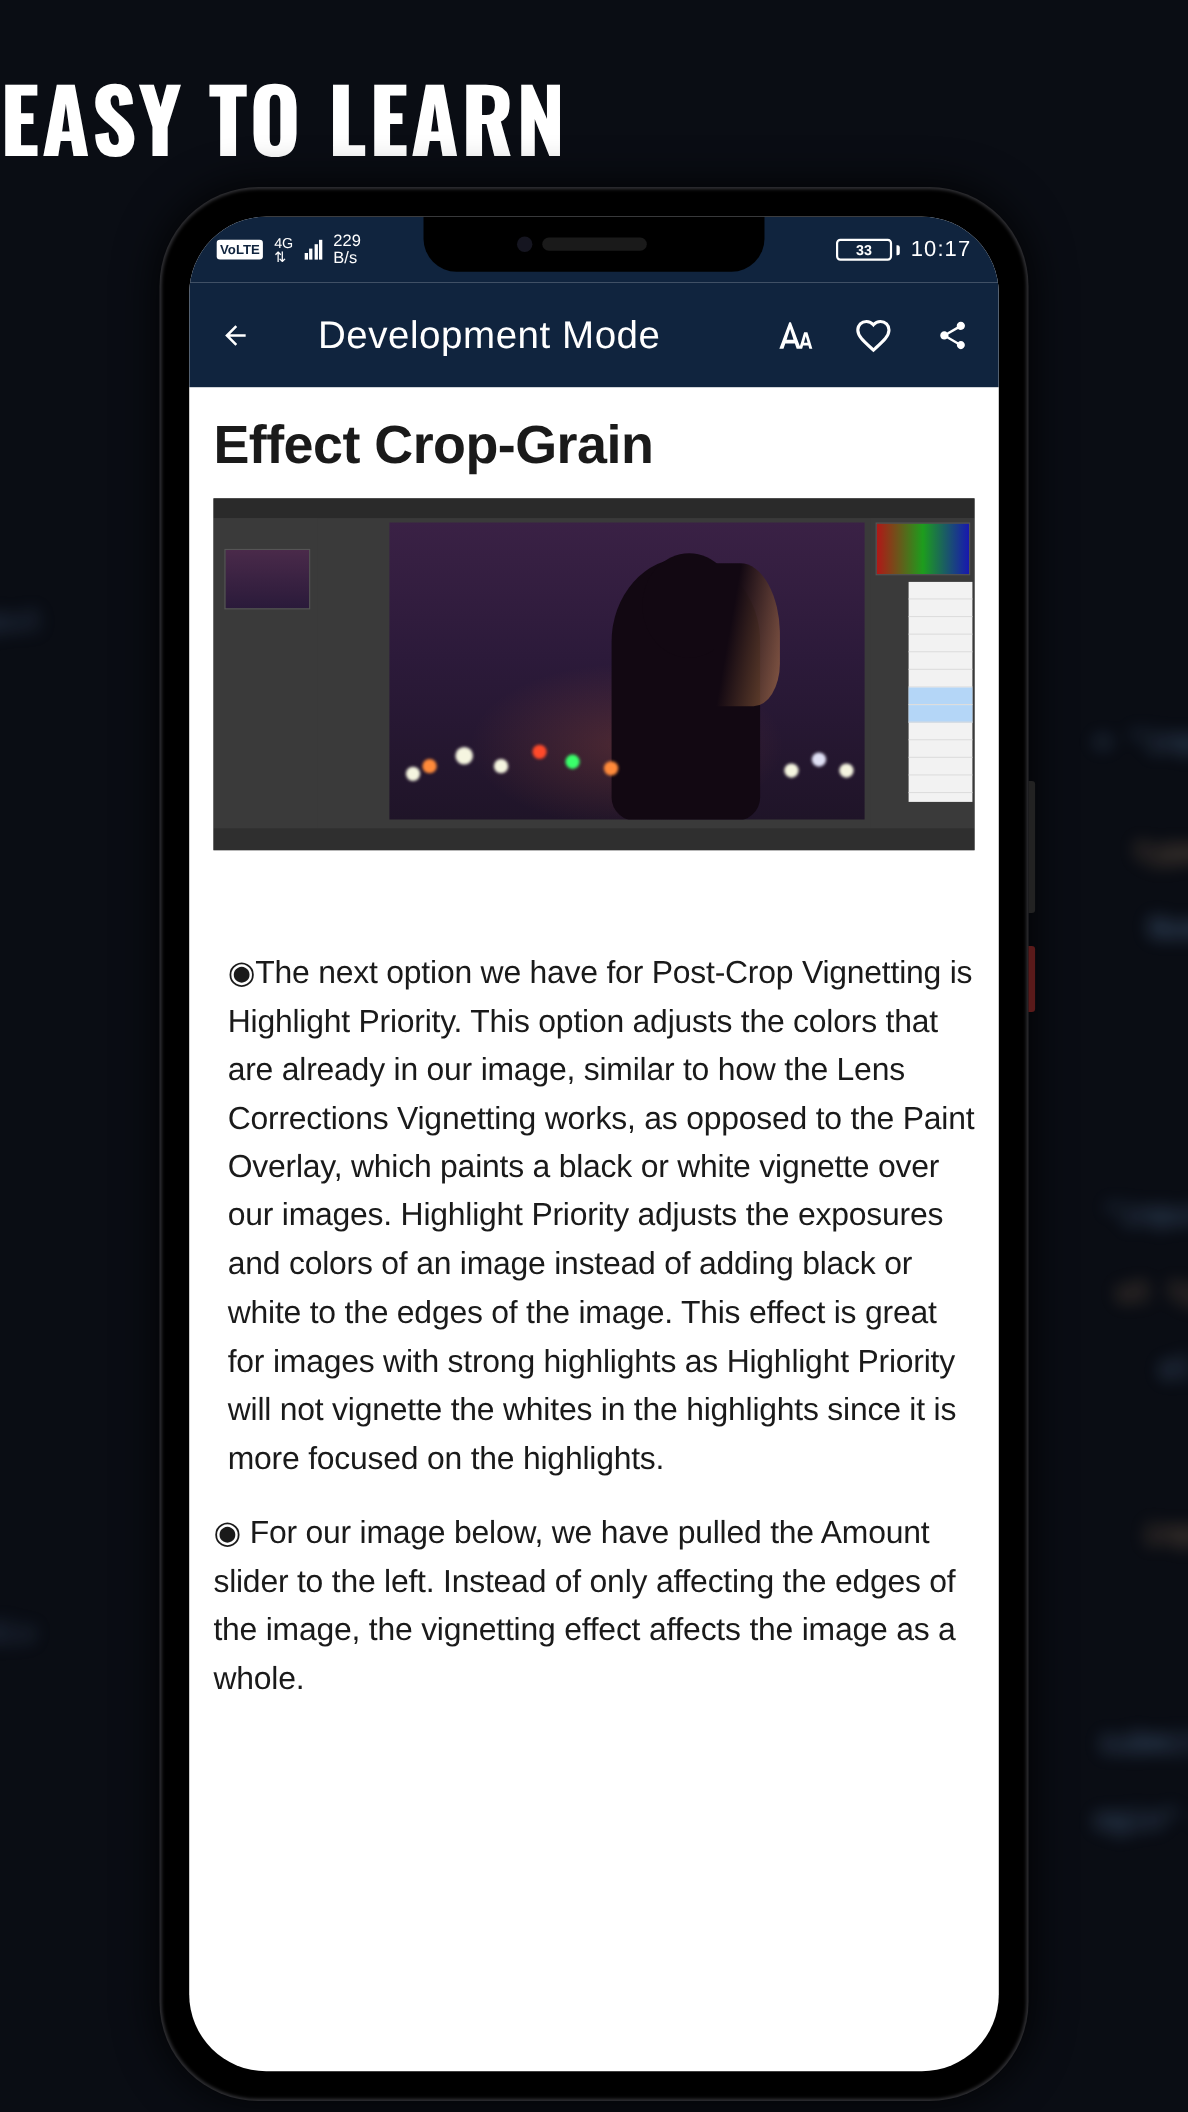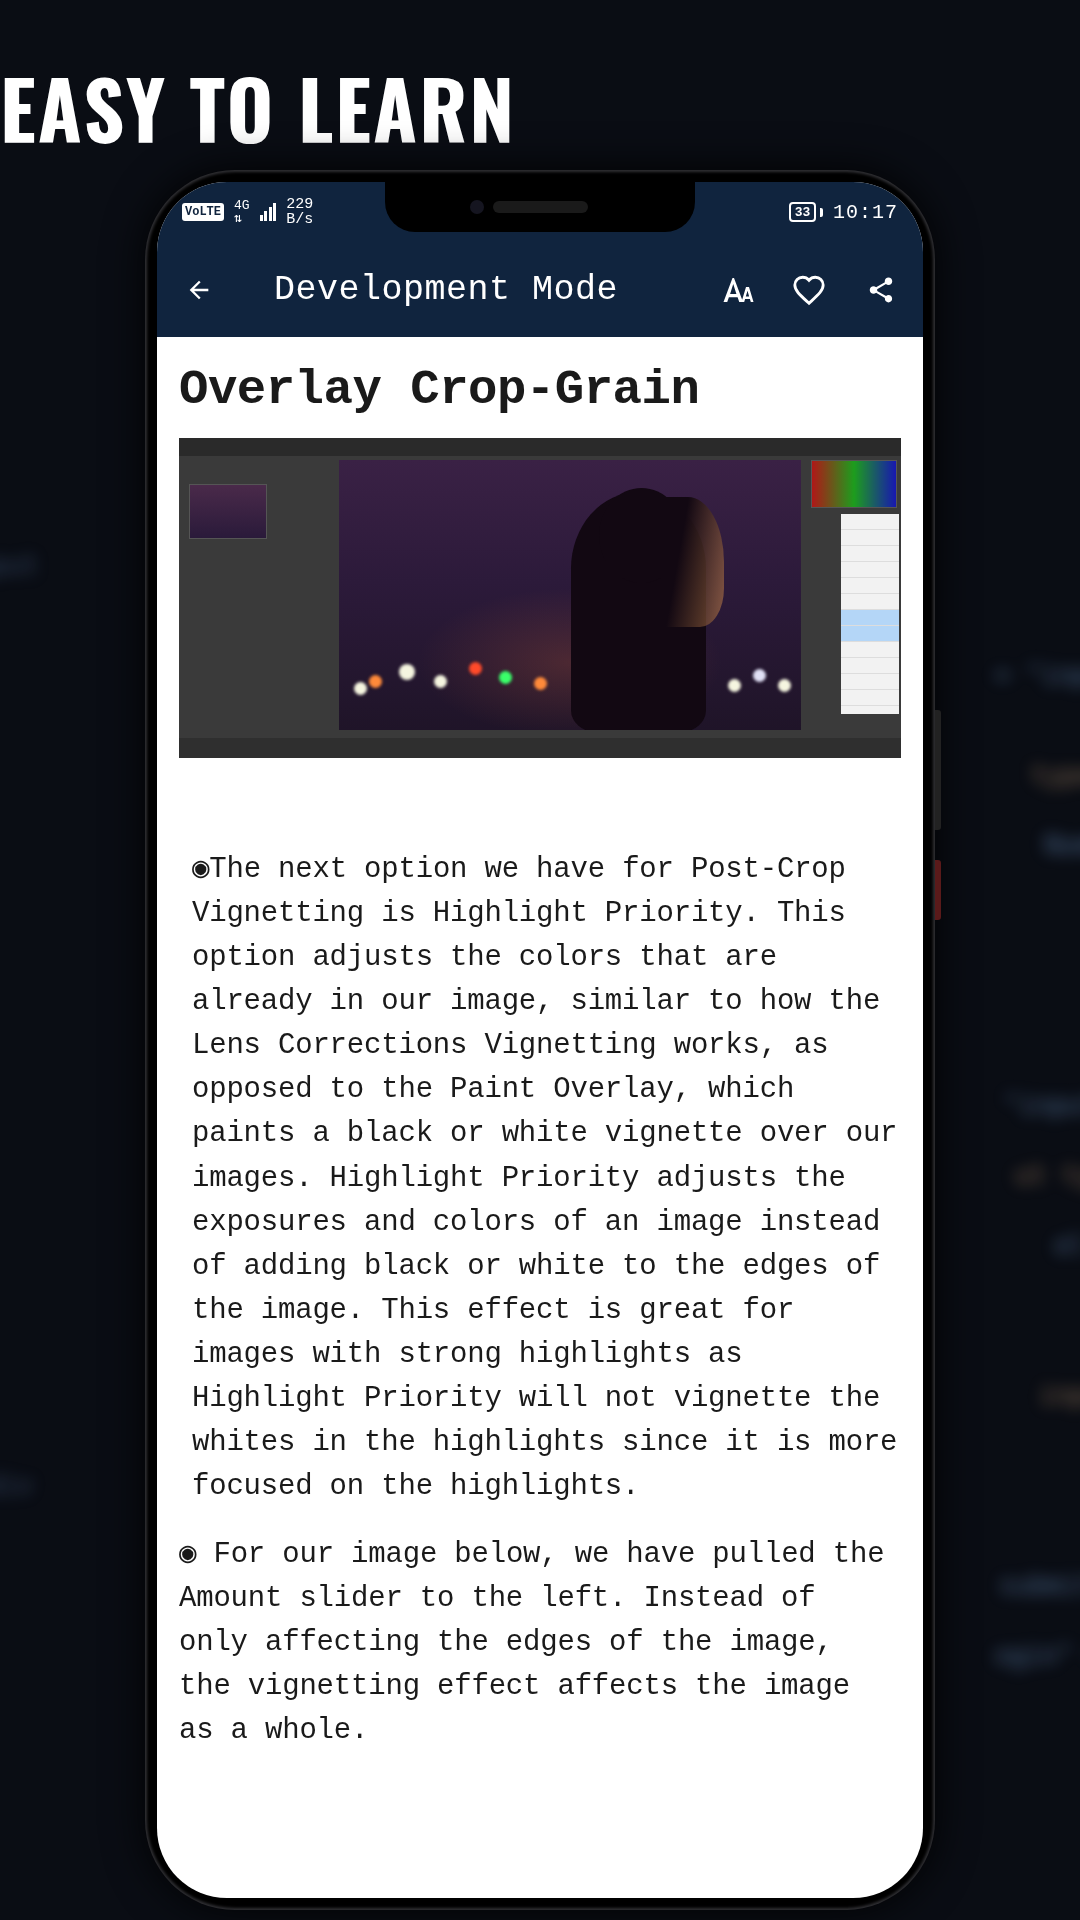--- a/index.html
+++ b/index.html
@@ -42,22 +42,21 @@
   .phone {
     position: absolute;
     top: 170px;
     left: 145px;
     width: 790px;
     height: 1740px;
     background: #000;
     border-radius: 90px;
     z-index: 3;
     box-shadow: 0 0 40px rgba(0,0,0,0.9), inset 0 0 3px 2px rgba(120,120,130,0.4);
-    padding: 12px;
-    font-family: Liberation Mono, monospace;
+    padding: 27px;
   }
   .screen {
     width: 100%;
     height: 100%;
     background: #fff;
     border-radius: 70px;
     overflow: hidden;
     position: relative;
   }
   .notch {
@@ -121,21 +120,21 @@
   }
   .signal-bars span { width: 3px; background: #fff; }
   .signal-bars span:nth-child(1){height:6px}
   .signal-bars span:nth-child(2){height:10px}
   .signal-bars span:nth-child(3){height:14px}
   .signal-bars span:nth-child(4){height:18px}
   .netspeed { font-size: 15px; line-height: 1; }
   .sb-right { display: flex; align-items: center; gap: 10px; }
   .batt-wrap { display:flex; align-items:center; gap:4px;}
   .batt-box {
-    width: 27px;
+    width: 51px;
     height: 20px;
     border: 2px solid #fff;
     border-radius: 4px;
     position: relative;
     display: flex;
     align-items: center;
     justify-content: center;
     font-size: 13px;
     font-weight: 600;
   }
@@ -345,21 +344,21 @@
         </div>
         <div class="icon-btn">
           <svg width="30" height="30" viewBox="0 0 24 24">
               <path d="M18 16.08c-.76 0-1.44.3-1.96.77L8.91 12.7c.05-.23.09-.46.09-.7s-.04-.47-.09-.7l7.05-4.11c.54.5 1.25.81 2.04.81 1.66 0 3-1.34 3-3s-1.34-3-3-3-3 1.34-3 3c0 .24.04.47.09.7L8.04 9.81C7.5 9.31 6.79 9 6 9c-1.66 0-3 1.34-3 3s1.34 3 3 3c.79 0 1.5-.31 2.04-.81l7.12 4.16c-.05.21-.08.43-.08.65 0 1.61 1.31 2.92 2.92 2.92s2.92-1.31 2.92-2.92-1.31-2.92-2.92-2.92z"></path>
             </svg>
         </div>
       </div>
     </div>
 
     <div class="content">
-      <h1 class="h1">Overlay Crop-Grain</h1>
+      <h1 class="h1">Effect Crop-Grain</h1>
 
       <div class="shot">
         <div class="shot-top"></div>
         <div class="shot-left">
           <div class="thumb"></div>
         </div>
         <div class="shot-center">
           <div class="silhouette"></div>
           <div class="bokeh" style="bottom:42px; left:30px; background:#ff8a3a;"></div>
           <div class="bokeh" style="bottom:50px; left:60px; background:#f5f5e0; width:16px; height:16px;"></div>

